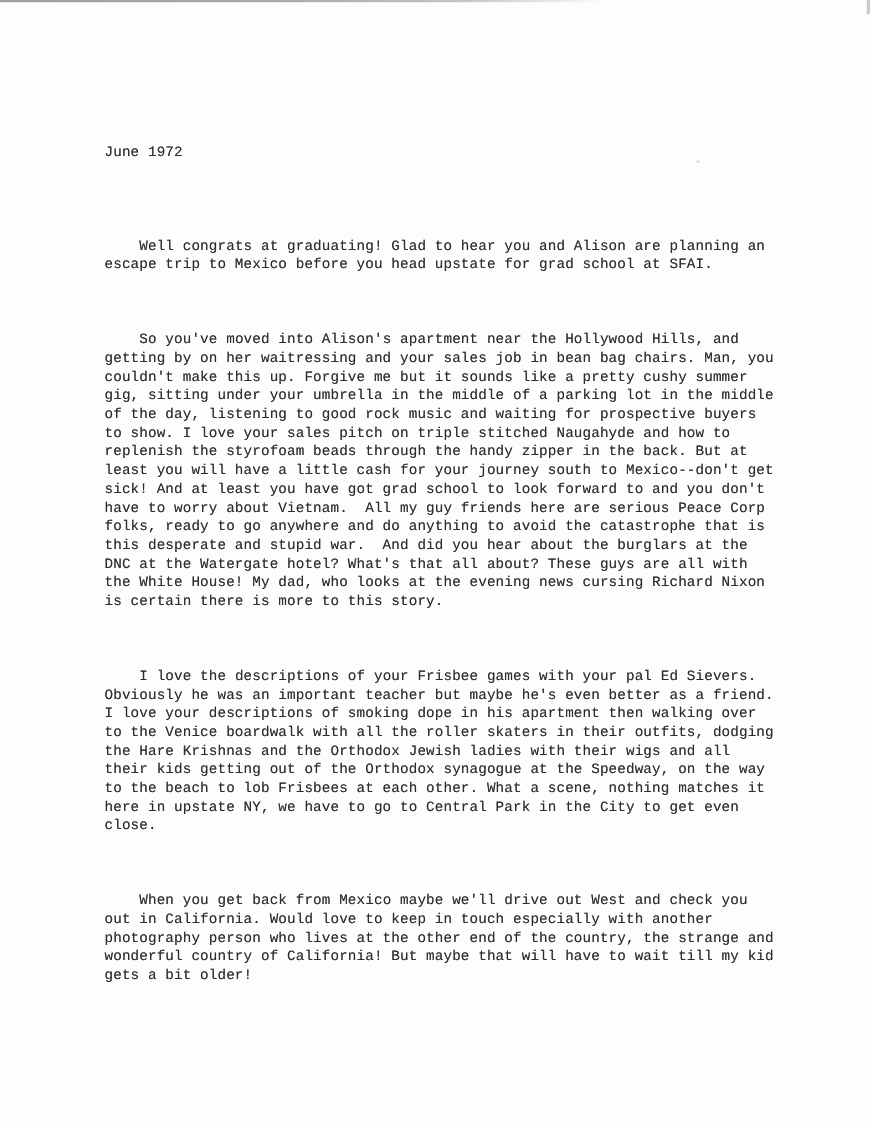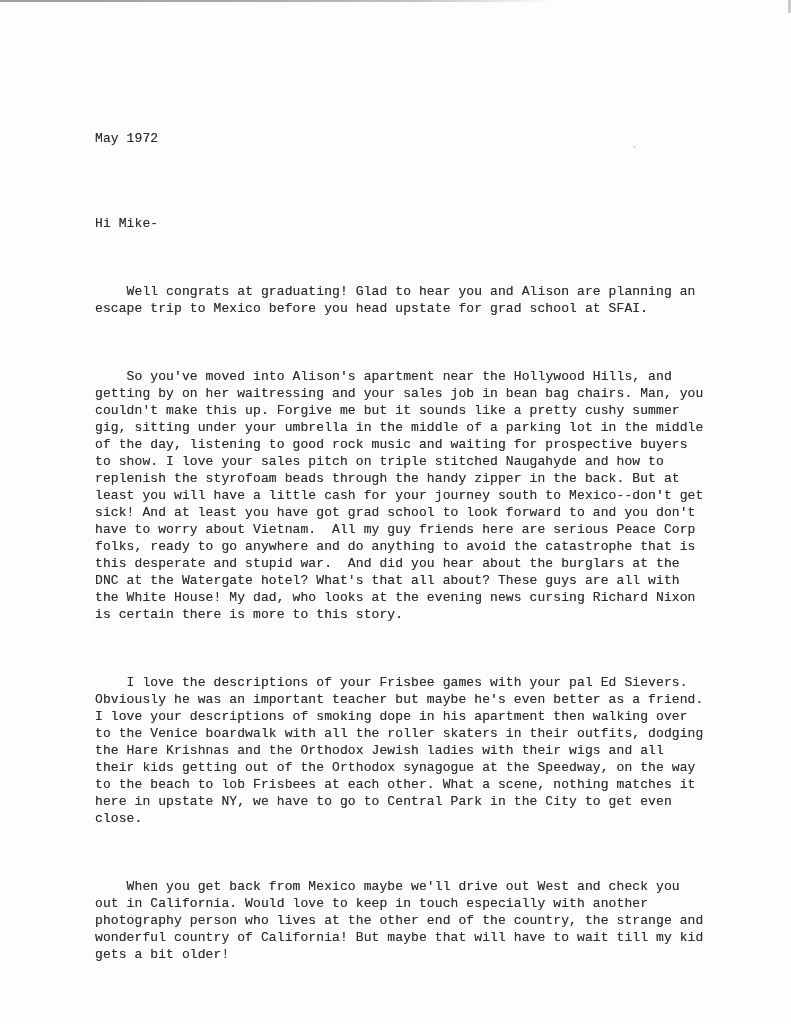--- a/index.html
+++ b/index.html
@@ -73,22 +73,21 @@
 </style>
 </head>
 <body>
 
 <div class="paper">
   <div class="top-line"></div>
   <div class="corner-tick"></div>
   <div class="speck"></div>
 
   <div class="content">
-    <p class="date-line">May 1972</p>
-    <p class="salutation-line">Hi Mike-</p>
+    <p class="date-line">June 1972</p>
     <p class="para">    Well congrats at graduating! Glad to hear you and Alison are planning an
 escape trip to Mexico before you head upstate for grad school at SFAI.</p>
     <p class="para">    So you've moved into Alison's apartment near the Hollywood Hills, and
 getting by on her waitressing and your sales job in bean bag chairs. Man, you
 couldn't make this up. Forgive me but it sounds like a pretty cushy summer
 gig, sitting under your umbrella in the middle of a parking lot in the middle
 of the day, listening to good rock music and waiting for prospective buyers
 to show. I love your sales pitch on triple stitched Naugahyde and how to
 replenish the styrofoam beads through the handy zipper in the back. But at
 least you will have a little cash for your journey south to Mexico--don't get

